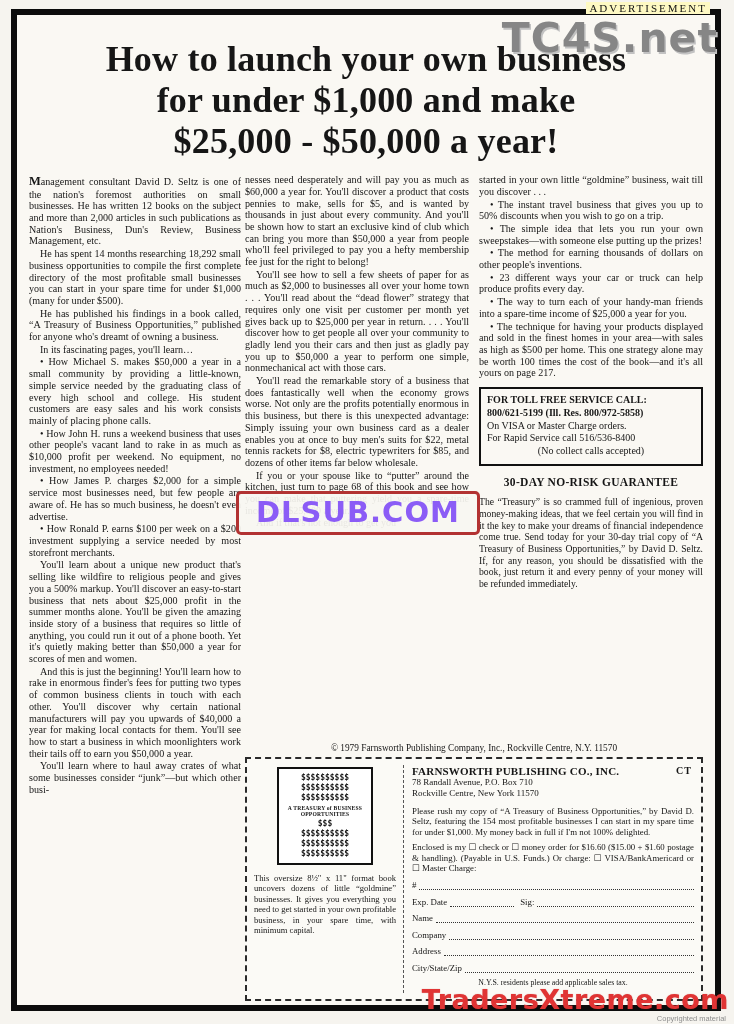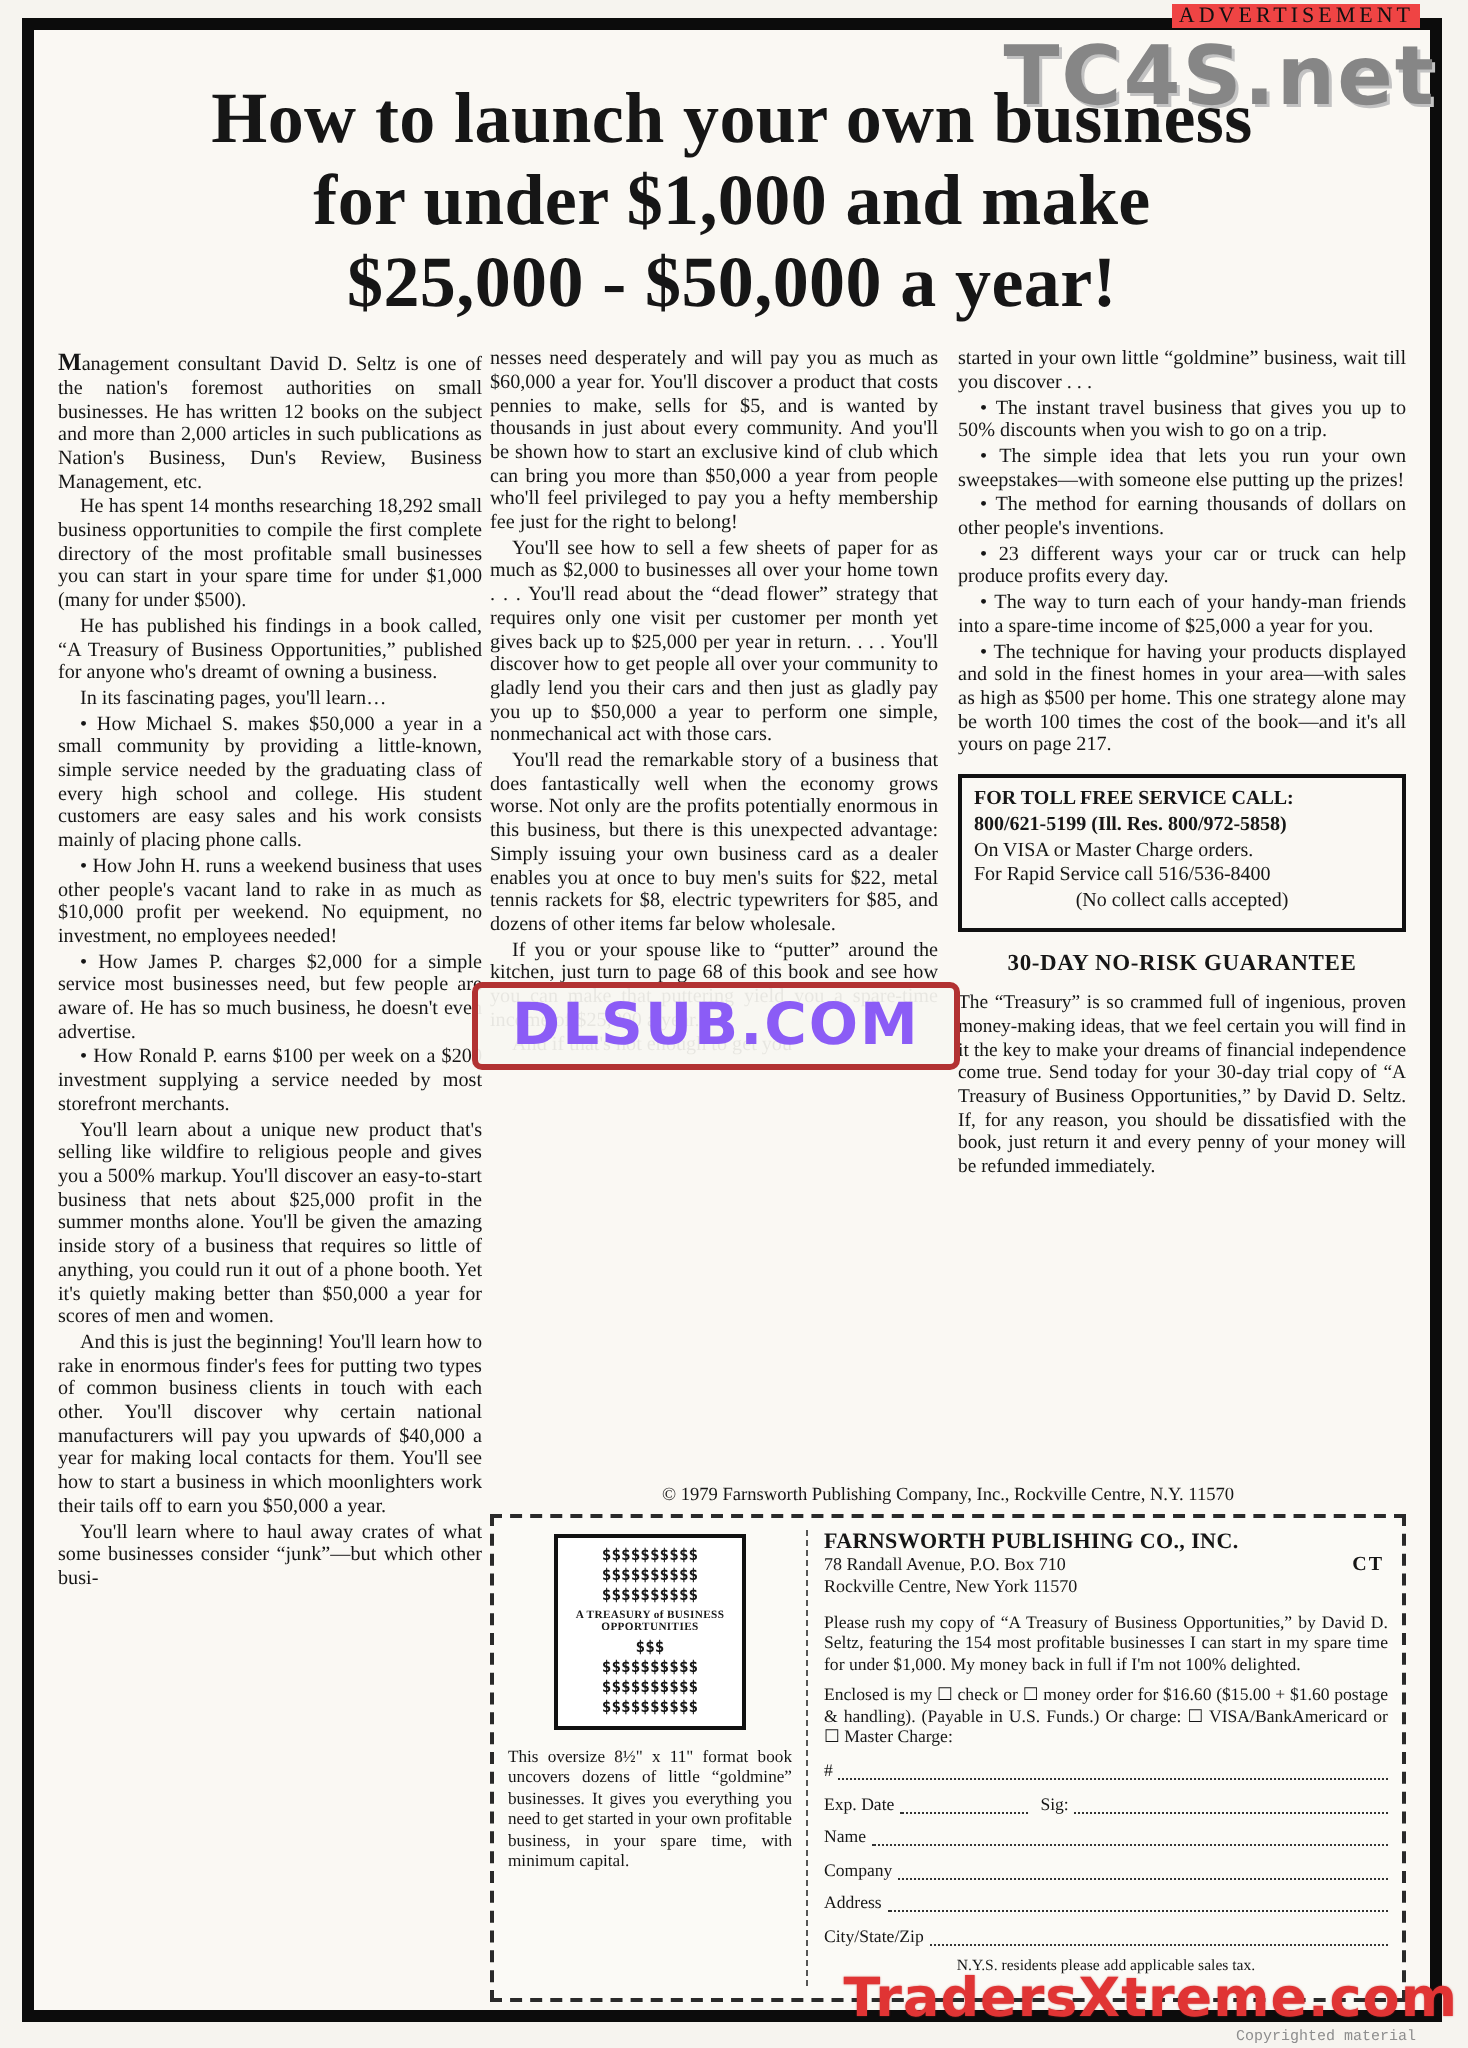--- a/index.html
+++ b/index.html
@@ -43,57 +43,57 @@
   .copyright-line { font-size:9.3px; text-align:center; margin:5px 0 4px; }
 
   .coupon { border:2px dashed #2a2a2a; display:flex; height:244px; padding:6px 7px; gap:8px; background:#fbfaf6; flex:none; }
   .coupon-left { width:150px; flex:none; border-right:1px dashed #555; padding-right:7px; display:flex; flex-direction:column; align-items:center; }
   .book-cover { border:2px solid #111; width:96px; padding:4px 3px; text-align:center; background:#fff; margin-top:2px; }
   .cover-dollars { font-family:"DejaVu Sans Mono",monospace; font-size:8px; font-weight:bold; line-height:1.25; white-space:pre-line; }
   .cover-title { font-size:5.6px; font-weight:bold; margin:2px 0; letter-spacing:0.2px; }
   .book-caption { font-size:8.6px; line-height:1.22; text-align:justify; margin-top:8px; }
 
   .coupon-right { flex:1; position:relative; overflow:hidden; }
-  .corner-code { position:absolute; top:12px; right:2px; font-size:10px; font-weight:bold; letter-spacing:1px; }
+  .corner-code { position:absolute; top:0; right:2px; font-size:10px; font-weight:bold; letter-spacing:1px; }
   .pub-name { font-weight:bold; font-size:11px; letter-spacing:0.2px; }
   .pub-addr { font-size:9px; line-height:1.25; }
   .request-text { font-size:8.8px; line-height:1.2; text-align:justify; margin-top:6px; }
   .payment-text { font-size:8.8px; line-height:1.2; text-align:justify; margin-top:5px; }
   .form-rows { margin-top:2px; }
   .form-row { display:flex; align-items:flex-end; font-size:8.8px; margin-top:6.5px; }
   .fill { flex:1; border-bottom:1px dotted #333; height:9px; margin-left:3px; }
   .fill.short { flex:0 0 64px; margin-right:6px; }
   .tax-note { text-align:center; font-size:7.8px; margin-top:5px; }
 
   
   .wm-advert {
     position:absolute; top:2px; right:24px; z-index:5;
     font-size:11px; letter-spacing:2px; font-variant:small-caps; color:#111;
-    background:#ef4444; padding:0 3px;text-align:center;
+    background:#fef9c3; padding:0 3px;text-align:center;
   }
   .wm-top {
     position:absolute; top:14px; right:16px; z-index:6;
     font-family:"DejaVu Sans",sans-serif; font-weight:bold; font-size:41px;
     color:#868686; letter-spacing:1px; text-shadow:1.5px 1.5px 0 #c2c2c2;
   }
   .wm-center {
     position:absolute; top:491px; left:236px; z-index:6;
     border:3px solid #b23232; border-radius:5px;
     background:rgba(248,246,241,0.93);
     color:#8b5cf6; font-family:"DejaVu Sans",sans-serif; font-weight:bold;
     font-size:29px; padding:1px 17px 3px; letter-spacing:1px;
   }
   .wm-bottom {
     position:absolute; bottom:9px; right:5px; z-index:6;
     color:#e03434; font-family:"DejaVu Sans",sans-serif; font-weight:bold;
     font-size:27px; letter-spacing:0.5px; text-shadow:0 0 1px rgba(190,40,40,0.55);
   }
   .copyright-note {
-    position:absolute; bottom:1px; right:26px; z-index:7;
-    font-size:7.5px; color:#8d8d8d; font-family:Liberation Mono, monospace;text-align:center;
+    position:absolute; bottom:1px; right:8px; z-index:7;
+    font-size:7.5px; color:#8d8d8d; font-family:Liberation Sans, sans-serif;text-align:center;
   }
 </style>
 </head>
 <body>
 
 <div class="scan">
 
   <div class="wm-advert">ADVERTISEMENT</div>
   <div class="wm-top">TC4S.net</div>
 

